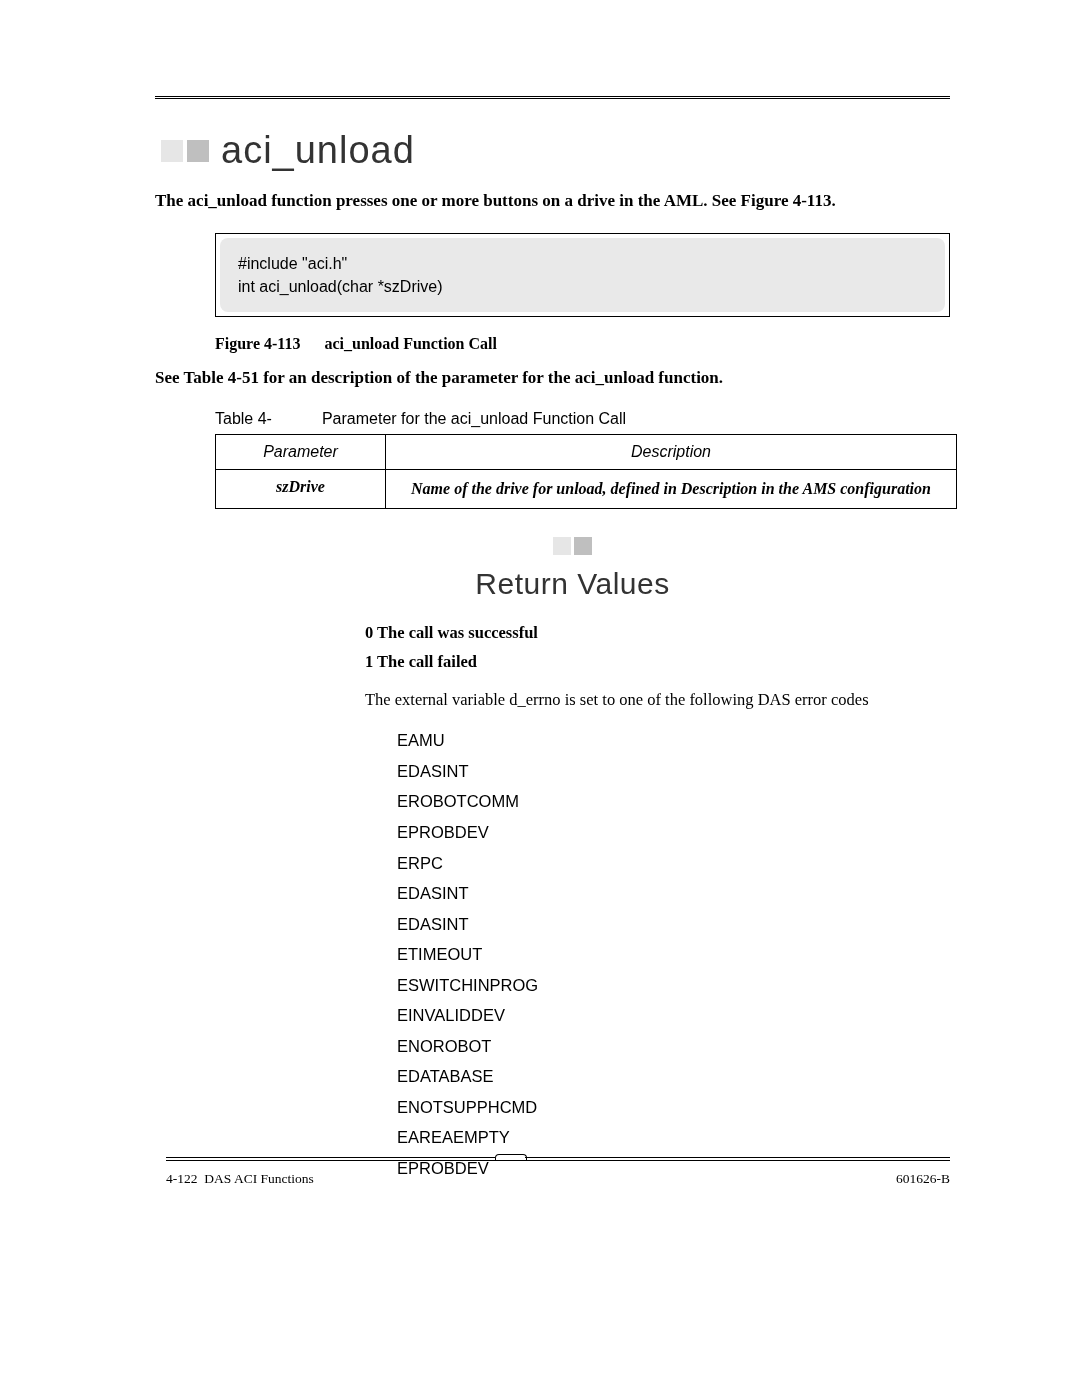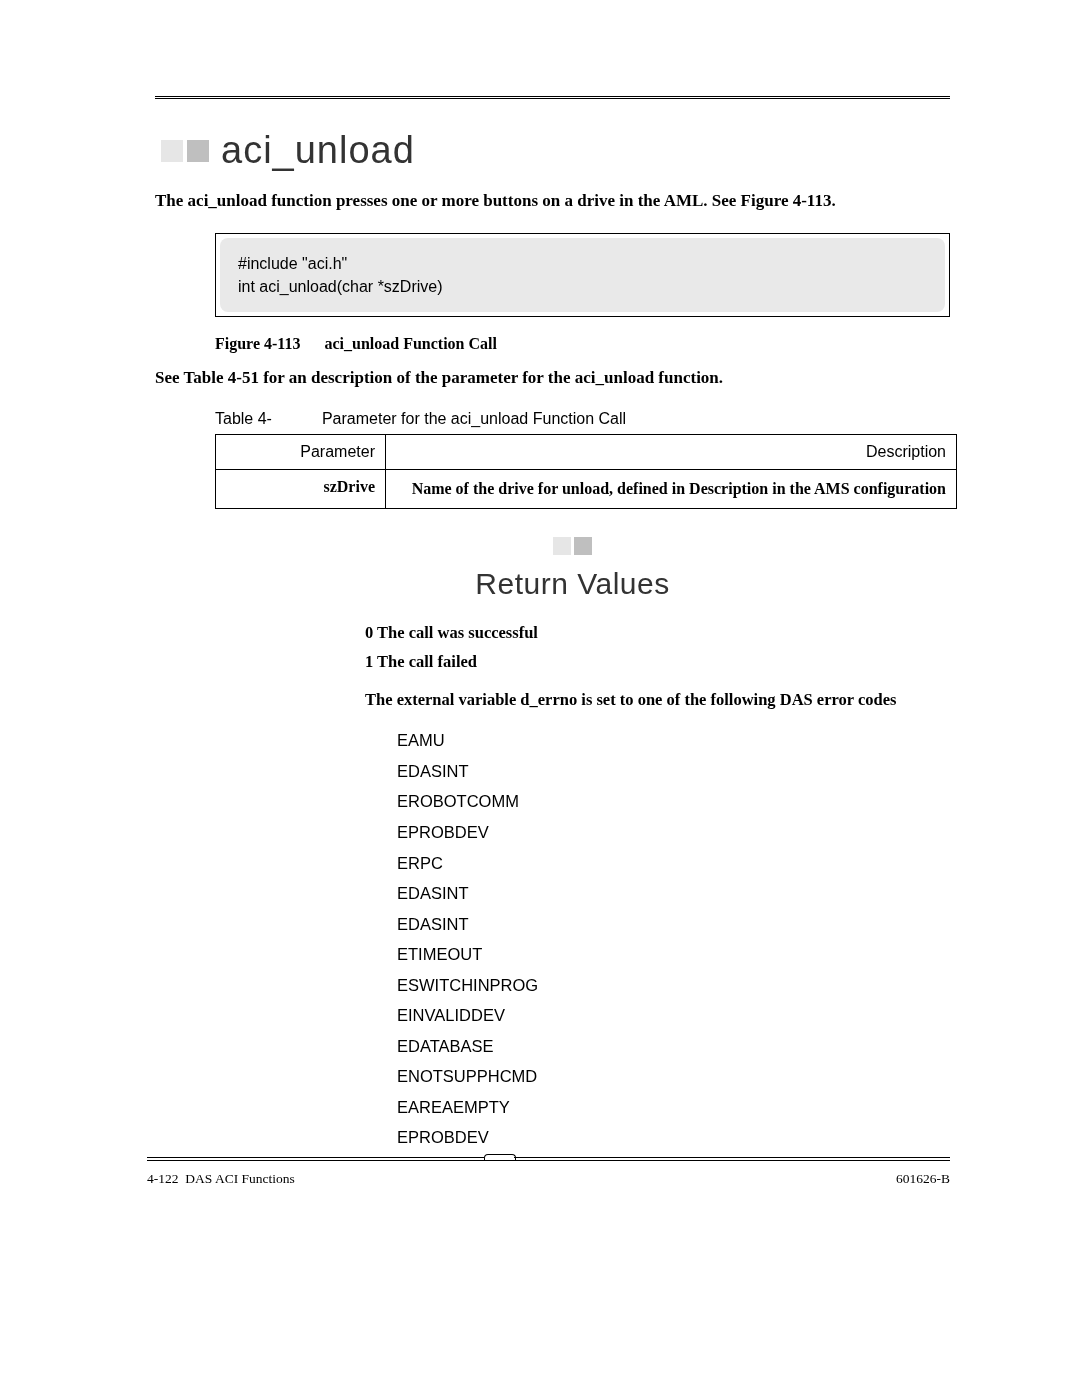--- a/index.html
+++ b/index.html
@@ -15,35 +15,35 @@
   .para-bold { font-family: Georgia, 'Times New Roman', serif; font-weight: bold; font-size: 17px; line-height: 1.35; margin-bottom: 20px; }
   .code-frame { border: 1px solid #000; margin-left: 60px; margin-top: 8px; margin-bottom: 18px; padding: 4px; }
   .code-inner { background: #e9e9e9; border-radius: 8px; padding: 14px 18px; font-family: Arial, Helvetica, sans-serif; font-size: 16px; line-height: 1.45; }
   .fig-caption { margin-left: 60px; font-size: 16px; margin-bottom: 14px; }
   .fig-caption .fig-label { font-weight: bold; font-family: Georgia, serif; }
   .fig-caption .fig-title { font-weight: bold; font-family: Georgia, serif; margin-left: 20px; }
   .table-caption-row { display: flex; margin-left: 60px; font-size: 16px; margin-bottom: 6px; align-items: baseline; gap: 50px; }
   .table-caption-row .tbl-label { font-family: Arial, Helvetica, sans-serif; }
   .table-caption-row .tbl-title { font-family: Arial, Helvetica, sans-serif; }
   table.param-table { border-collapse: collapse; margin-left: 60px; width: 742px; margin-bottom: 28px; }
-  table.param-table th, table.param-table td { border: 1px solid #000; padding: 8px 10px; text-align: right; vertical-align: top; }
+  table.param-table th, table.param-table td { border: 1px solid #000; padding: 8px 10px; text-align: center; vertical-align: top; font-style: italic; }
   table.param-table th { font-family: Arial, Helvetica, sans-serif; font-weight: 400; font-size: 16px; }
   table.param-table td.param-name { font-family: Georgia, serif; font-weight: bold; font-size: 16px; width: 170px; }
   table.param-table td.param-desc { font-family: Georgia, serif; font-weight: bold; font-size: 16px; line-height: 1.35; }
   .h2-row { display: flex; align-items: center; gap: 12px; margin-left: 40px; margin-bottom: 20px; margin-top: 10px; flex-direction: column; }
   .h2-squares { display: flex; gap: 3px; }
   .sq2 { width: 18px; height: 18px; background: #bfbfbf; }
   .sq2.light { background: #e6e6e6; }
   .h2-text { font-family: Arial, Helvetica, sans-serif; font-size: 30px; letter-spacing: 0.5px; color: #333; font-weight: 400; }
   .return-block { margin-left: 210px; }
   .return-line { font-family: Georgia, serif; font-weight: bold; font-size: 16.5px; line-height: 1.5; }
   .return-gap { height: 4px; }
-  .errno-para { font-family: Georgia, serif; font-weight: bold; font-size: 16.5px; line-height: 1.4; margin-top: 14px; margin-bottom: 14px; }
+  .errno-para { font-family: Georgia, serif; font-weight: normal; font-size: 16.5px; line-height: 1.4; margin-top: 14px; margin-bottom: 14px; }
   .error-list { margin-left: 32px; font-family: Arial, Helvetica, sans-serif; font-size: 16.5px; line-height: 1.85; }
-  .footer { position: absolute; left: 147px; right: 130px; bottom: 60px; }
+  .footer { position: absolute; left: 166px; right: 130px; bottom: 60px; }
   .footer-rule { position: relative; height: 6px; margin-bottom: 8px; }
   .footer-rule::before { content: ""; position: absolute; left: 0; right: 0; top: 0; border-top: 1px solid #000; }
   .footer-rule::after { content: ""; position: absolute; left: 0; right: 0; top: 3px; border-top: 1px solid #000; }
   .footer-bump { position: absolute; left: 42%; top: -3px; width: 30px; height: 10px; background: #fff; }
   .footer-bump::before { content: ""; position: absolute; left: 0; top: 0; width: 30px; height: 5px; border: 1px solid #000; border-bottom: none; border-radius: 4px 4px 0 0; }
   .footer-text { display: flex; justify-content: space-between; font-family: Georgia, serif; font-size: 13.5px; }
 </style>
 </head>
 <body>
 
@@ -115,20 +115,21 @@
       <div>EAMU</div>
       <div>EDASINT</div>
       <div>EROBOTCOMM</div>
       <div>EPROBDEV</div>
       <div>ERPC</div>
       <div>EDASINT</div>
       <div>EDASINT</div>
       <div>ETIMEOUT</div>
       <div>ESWITCHINPROG</div>
       <div>EINVALIDDEV</div>
+      <div>ENOROBOT</div>
       <div>EDATABASE</div>
       <div>ENOTSUPPHCMD</div>
       <div>EAREAEMPTY</div>
       <div>EPROBDEV</div>
     </div>
   </div>
 
   <div class="footer">
     <div class="footer-rule">
       <div class="footer-bump"></div>

